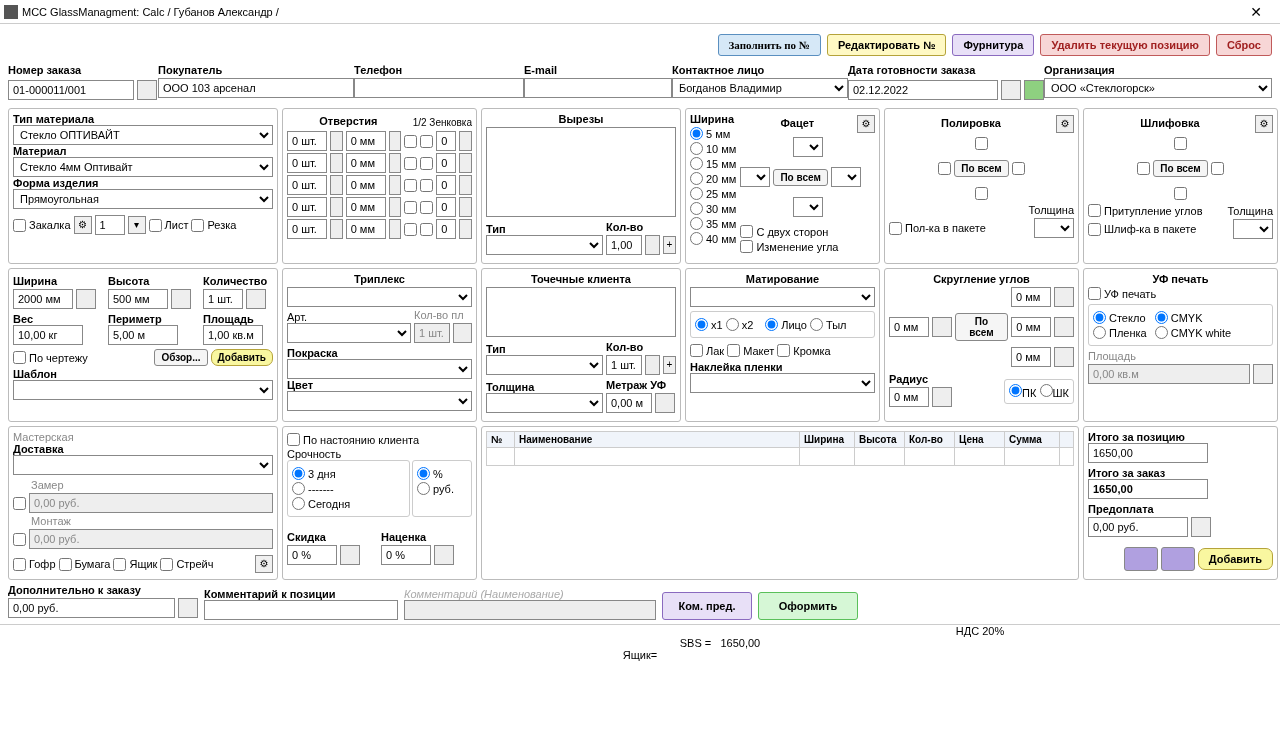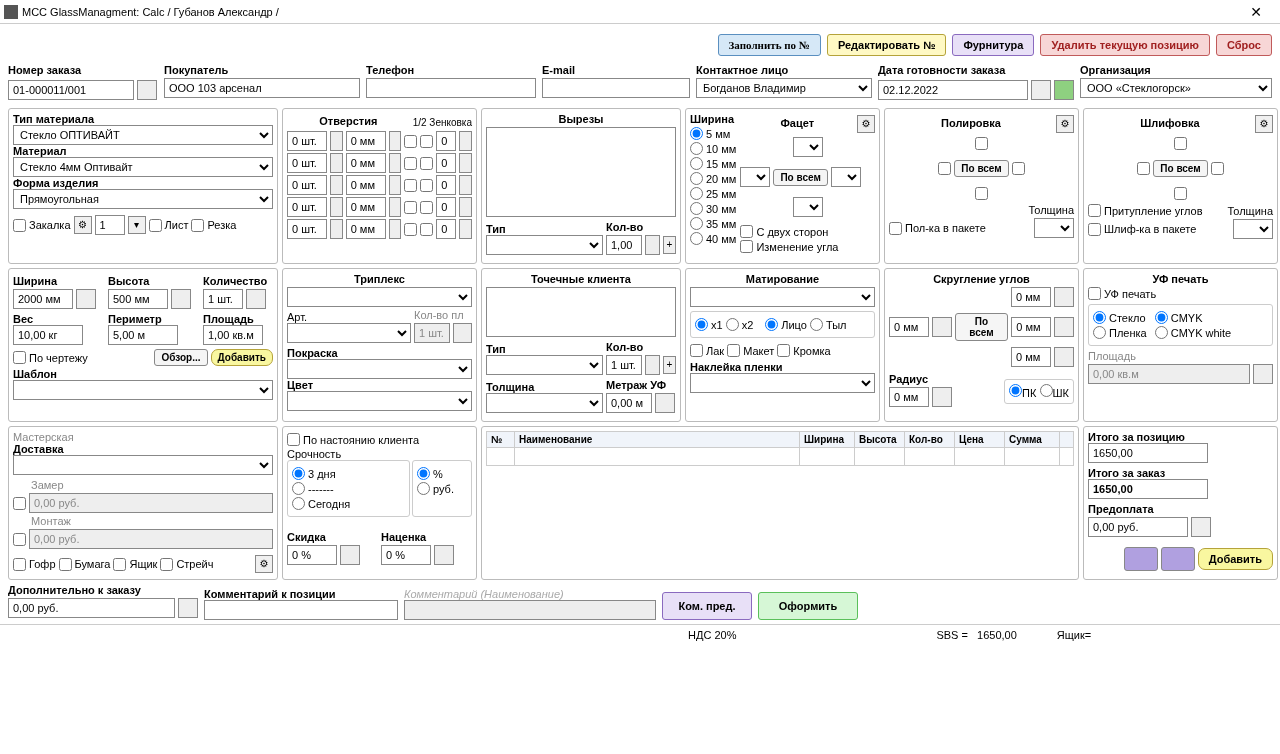--- a/index.html
+++ b/index.html
@@ -12,21 +12,21 @@
 .btn { padding: 4px 10px; border: 1px solid #888; border-radius: 3px; cursor: pointer; font-weight: bold; background: #f5f5f5; }
 .btn-blue { background: #d6e8f7; border-color: #5a8fc0; font-family: Liberation Serif, serif; }
 .btn-yellow { background: #fff9c4; border-color: #b5a33a; }
 .btn-purple { background: #e8e0f7; border-color: #8a6abf; }
 .btn-red { background: #f7d6d6; border-color: #c05a5a; color: #a02020; }
 .btn-green { background: #d6f7d6; border-color: #5ac05a; }
 .btn-small { padding: 2px 6px; font-size: 10px; }
 .btn-add { background: #f9f7a0; border-color: #b5a33a; border-radius: 7px; }
 .btn-purple2 { background: #b0a0e0; width: 34px; height: 24px; }
 
-.header-row { display: flex; gap: 6px; padding: 2px 8px 6px; }
+.header-row { display: flex; padding: 2px 8px 6px; }
 .header-col { display: flex; flex-direction: column; gap: 2px; }
 .lbl { font-weight: bold; font-size: 11px; }
 .inp { border: 1px solid #888; padding: 2px 4px; height: 20px; background: #fff; }
 .sel { border: 1px solid #888; padding: 1px 2px; height: 20px; background: #fff; }
 .sq { width: 20px; height: 20px; border: 1px solid #888; background: #eee; display: inline-block; }
 .sq-green { background: #8ed080; }
 
 .main { display: grid; grid-template-columns: 270px 195px 200px 195px 195px 195px; gap: 4px; padding: 0 8px; }
 .panel { border: 1px solid #bbb; border-radius: 3px; padding: 4px; }
 .panel-title { font-weight: bold; text-align: center; margin-bottom: 2px; }
@@ -36,21 +36,21 @@
 .w50 { width: 50px; }
 .w60 { width: 60px; }
 .w70 { width: 70px; }
 .full { width: 100%; }
 textarea { border: 1px solid #888; resize: none; }
 .tbl { width: 100%; border-collapse: collapse; }
 .tbl th, .tbl td { border: 1px solid #ccc; padding: 2px 4px; font-size: 10px; text-align: left; background: #f0f4fa; }
 .tbl td { background: #fff; height: 18px; }
 
 .bottom-row { display: flex; gap: 6px; padding: 4px 8px; align-items: flex-end; }
-.statusbar { height: 20px; border-top: 1px solid #ccc; display: flex; align-items: center; padding: 0 8px; gap: 40px; font-size: 11px; }
+.statusbar { height: 20px; border-top: 1px solid #ccc; display: flex; align-items: center; padding: 0 8px; font-size: 11px; flex-direction: column; }
 .disabled { background: #eee; color: #888; }
 .grp { border: 1px solid #ccc; border-radius: 3px; padding: 4px; }
 .icon-btn { width: 18px; height: 18px; border: 1px solid #888; background: #f0f0f0; display: inline-block; cursor: pointer; text-align: center; line-height: 16px; font-size: 10px; }
 </style>
 </head>
 <body>
 
 <div class="titlebar">
   <span class="icon"></span>
   <span class="title">MCC GlassManagment: Calc / Губанов Александр /</span>

